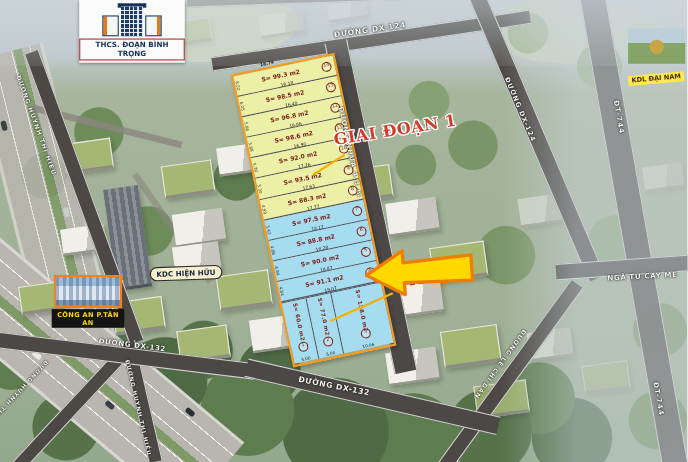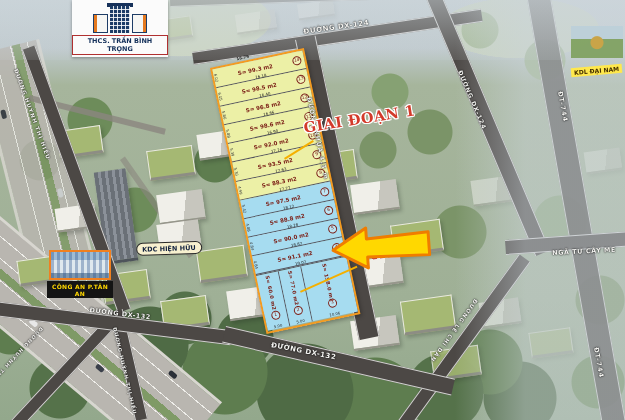--- a/index.html
+++ b/index.html
@@ -295,21 +295,21 @@
   <div class="rlabel" style="left:272px;top:341px;font-size:7px;transform:rotate(11deg)">ĐƯỜNG DX-132</div>
   <div class="rlabel vert" style="left:306px;top:98px;transform:rotate(-12deg)">ĐƯỜNG NHỰA 4.3 m</div>
 
   <div class="card" id="school-card">
     <div class="sch-ico">
       <div class="roof"></div>
       <div class="wing" style="left:2px"></div>
       <div class="wing r" style="right:2px"></div>
       <div class="ctr"></div>
     </div>
-    <span class="cap">THCS. TRẦN BÌNH TRỌNG</span>
+    <span class="cap">THCS. ĐOẠN BÌNH TRỌNG</span>
   </div>
   <div class="card" id="police-card">
     <div class="photo"></div>
     <span class="cap">CÔNG AN P.TÂN AN</span>
   </div>
   <div class="card" id="dainam-card">
     <div class="photo"></div>
     <span class="cap">KDL ĐẠI NAM</span>
   </div>
   <div class="card" id="kdc-pill">KDC HIỆN HỮU</div>

